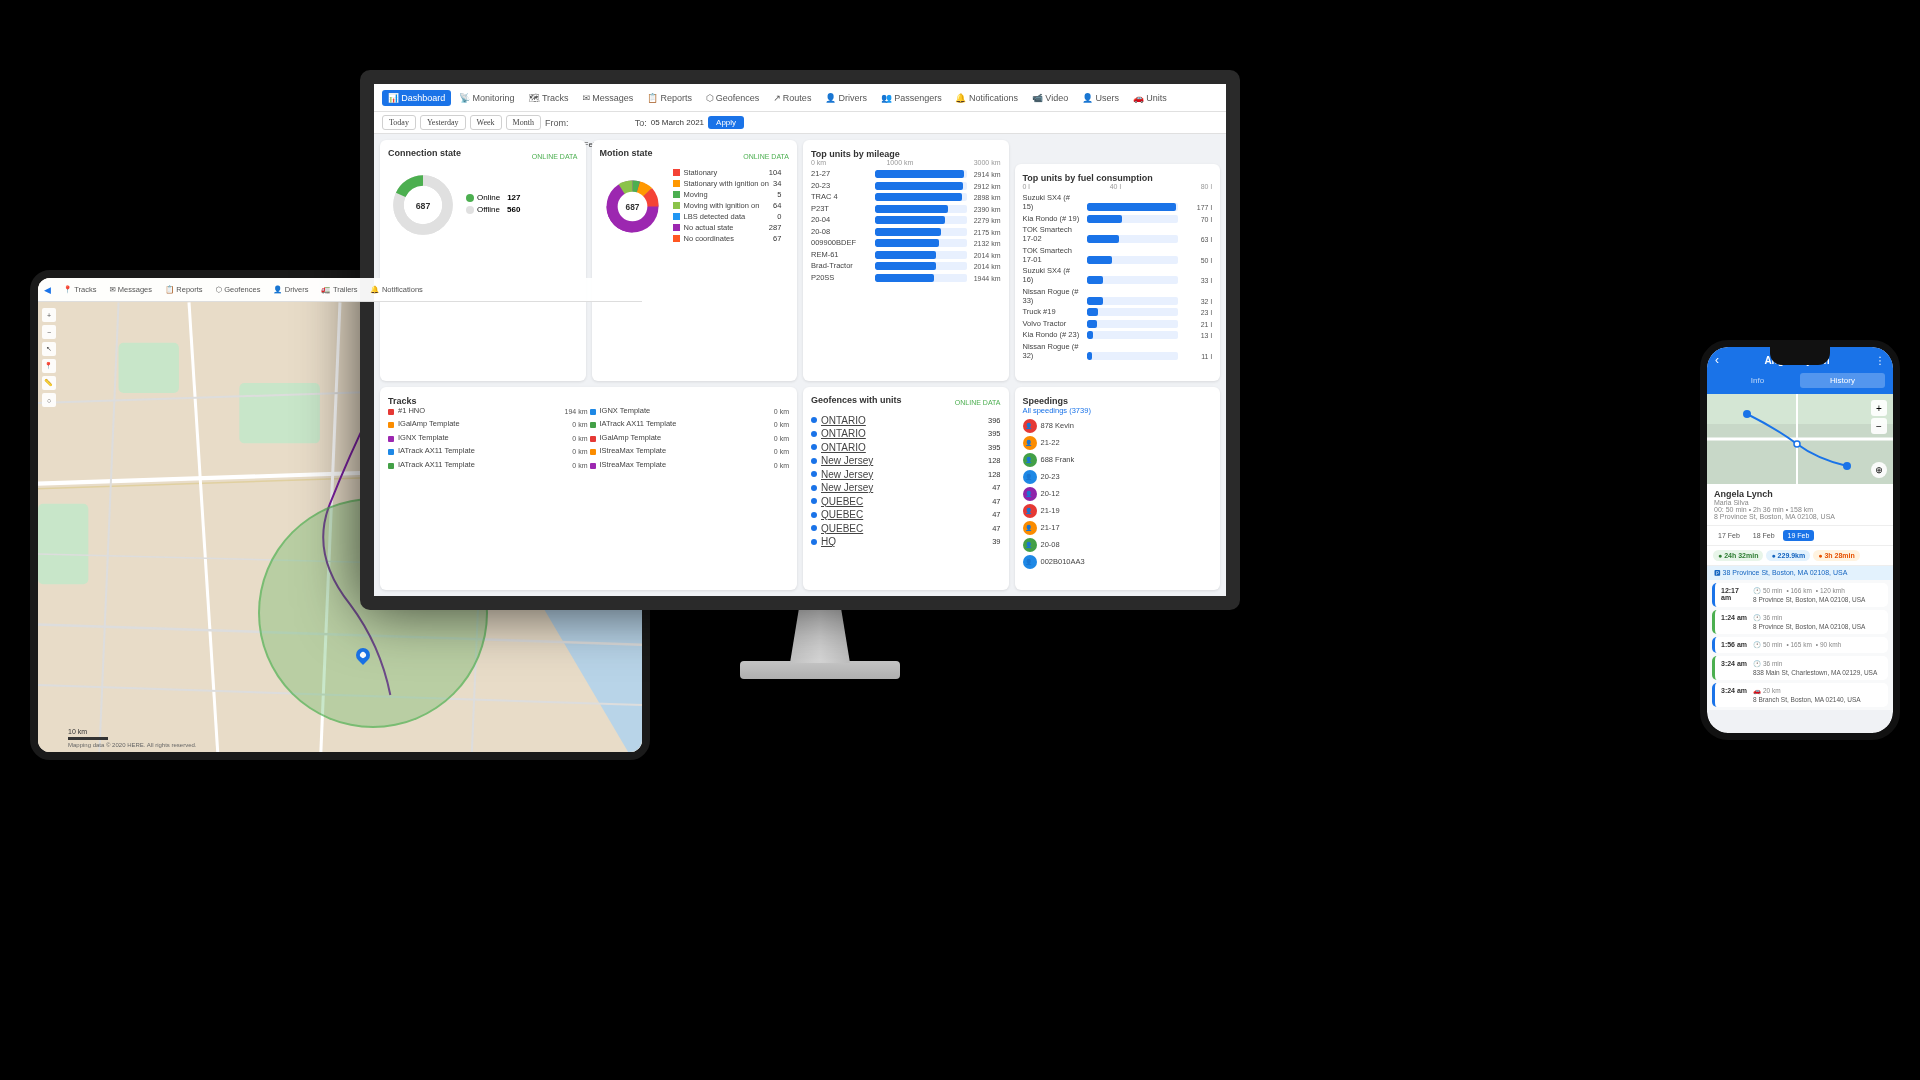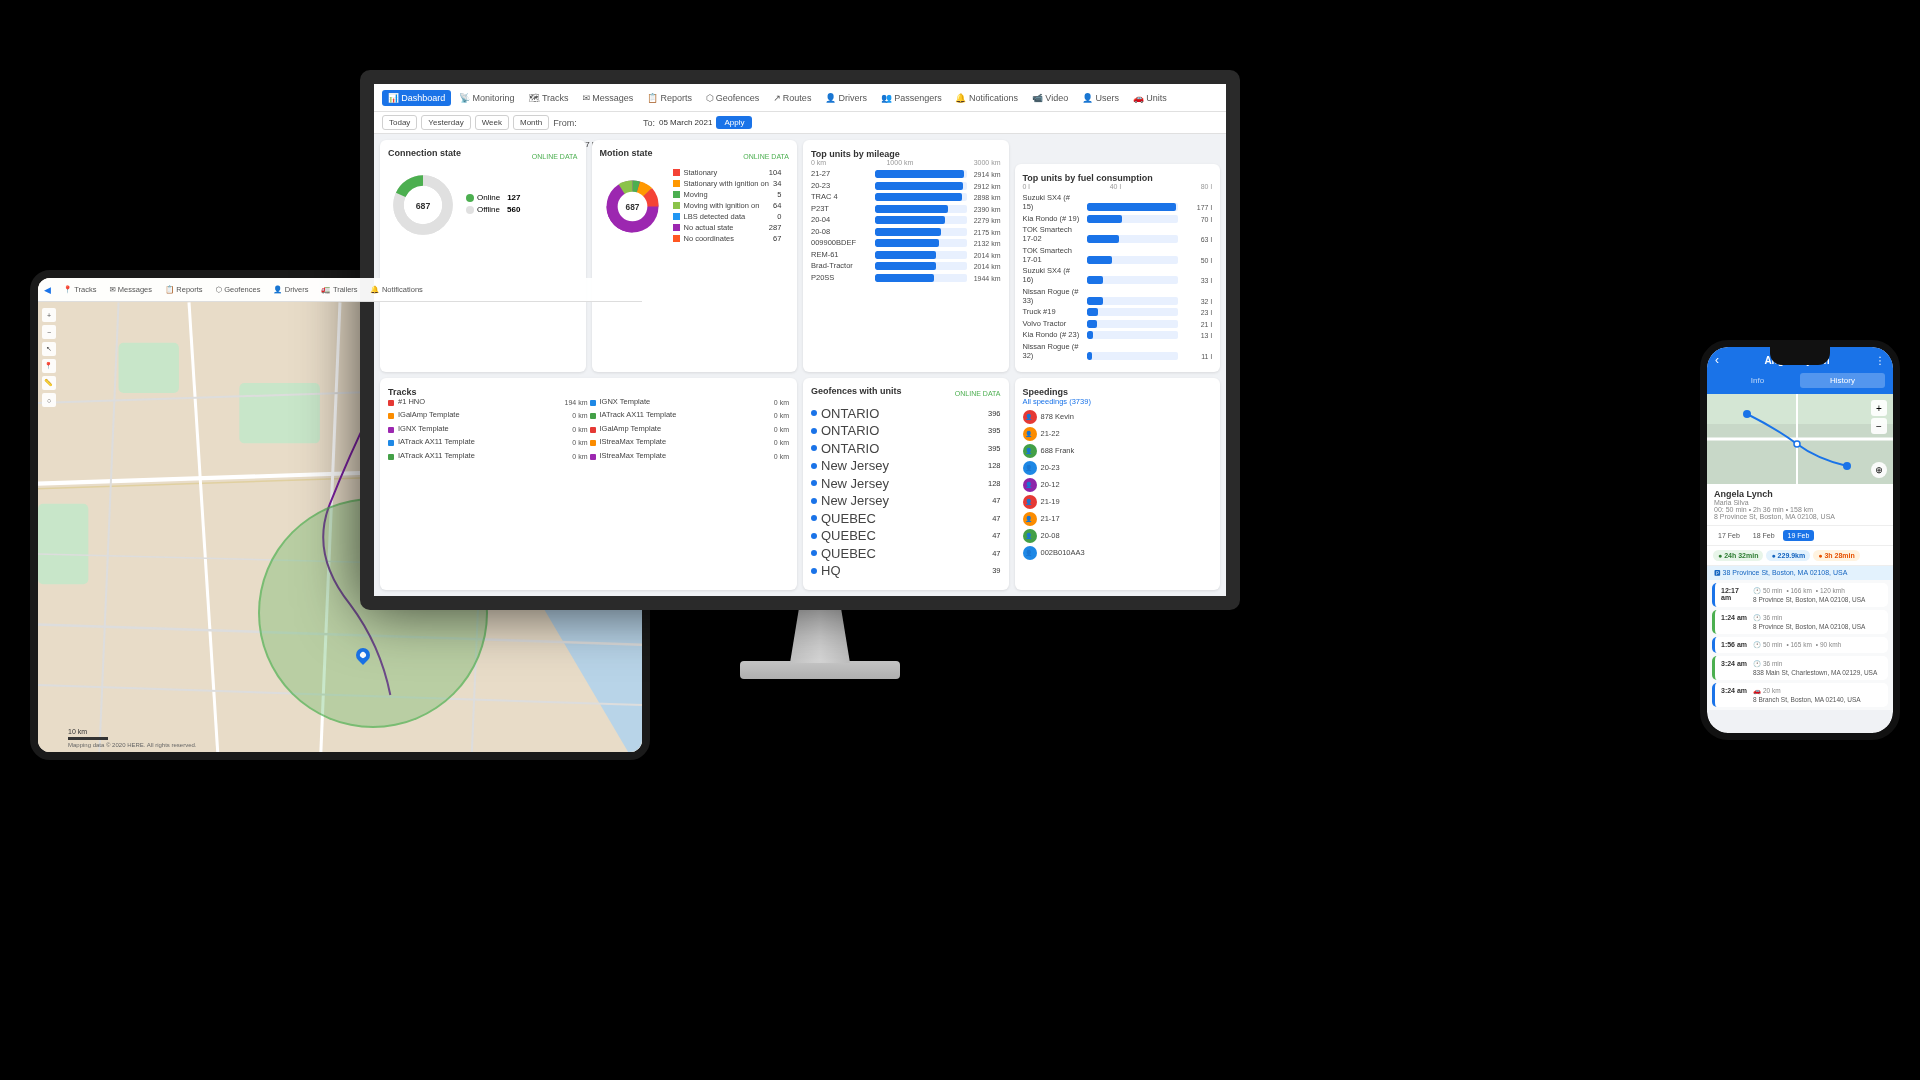--- a/index.html
+++ b/index.html
@@ -59,20 +59,21 @@
       color: #555;
     }
     .date-btn {
       padding: 2px 6px;
       border: 1px solid #d0d0d0;
       border-radius: 3px;
       background: #fff;
       font-size: 8px;
       color: #444;
       cursor: pointer;
+      font-family: Liberation Serif, serif;
     }
     .apply-btn {
       padding: 2px 8px;
       background: #1a73e8;
       color: #fff;
       border: none;
       border-radius: 3px;
       font-size: 8px;
       cursor: pointer;
     }
@@ -171,21 +172,21 @@
       grid-column: 3;
       grid-row: 2;
     }
     .geo-row {
       display: flex;
       align-items: center;
       margin-bottom: 2.5px;
       gap: 4px;
     }
     .geo-dot { width: 6px; height: 6px; border-radius: 50%; background: #1a73e8; flex-shrink: 0; }
-    .geo-label { font-size: 13px; color: #444; flex: 1; }
+    .geo-label { font-size: 10px; color: #444; flex: 1; text-decoration: underline; }
     .geo-val { font-size: 7.5px; color: #333; }
 
     
     .speed-card {
       grid-column: 4;
       grid-row: 2;
     }
     .speed-header { font-size: 7.5px; color: #1a73e8; margin-bottom: 4px; }
     .speed-row {
       display: flex;

